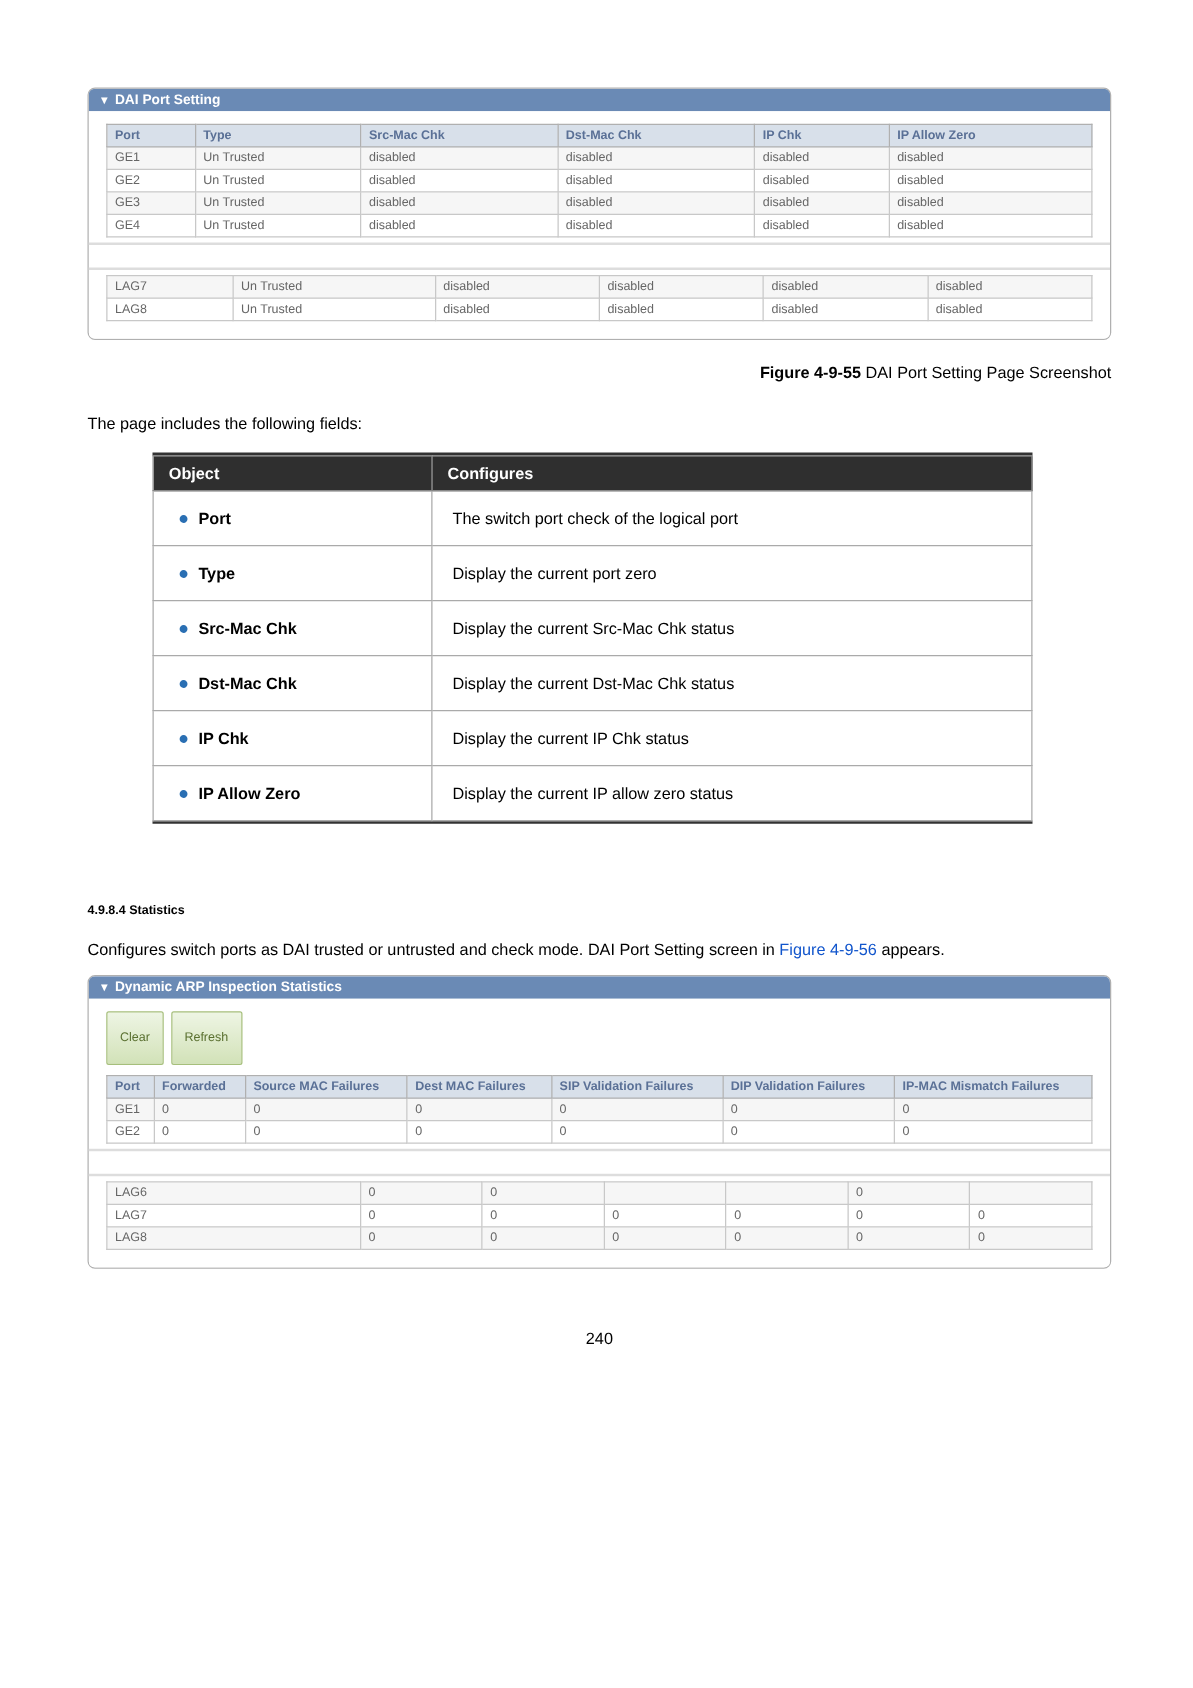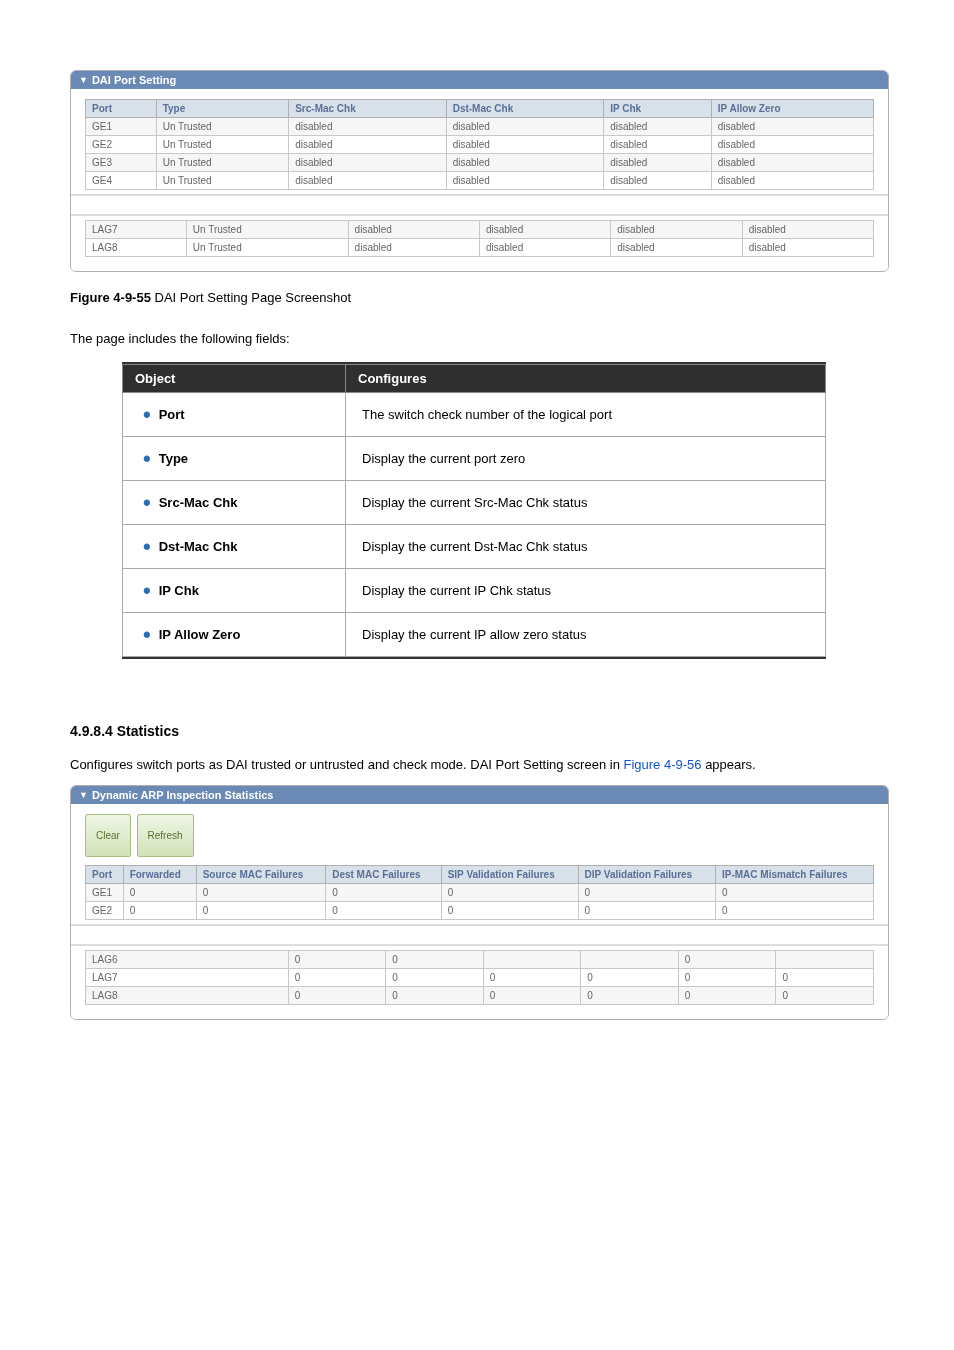--- a/index.html
+++ b/index.html
@@ -69,21 +69,21 @@
     .cutout::before, .cutout::after {
       content: "";
       position: absolute;
       left: 0; right: 0;
       height: 2px;
       background: #ddd;
     }
     .cutout::before { top: 4px; }
     .cutout::after { bottom: 4px; }
     .figure-caption {
-      text-align: left;
+      text-align: right;
       font-size: 13px;
       margin: 18px 0 26px 0;
     }
     .figure-caption b { font-weight: bold; }
     .intro-text {
       margin: 6px 0 16px 0;
     }
     .fields-table {
       border-collapse: collapse;
       width: 86%;
@@ -124,21 +124,21 @@
       border-bottom: 2px solid #333;
       width: 86%;
       margin-left: 52px;
       padding: 0;
     }
     .fields-table-wrap .fields-table {
       width: 100%;
       margin-left: 0;
     }
     .section-heading {
-      font-size: 14px;
+      font-size: 10px;
       font-weight: bold;
       margin: 64px 0 18px 0;
     }
     .link { color: #1155cc; }
     .btn {
       display: inline-block;
       border: 1px solid #a6bf7b;
       background: linear-gradient(#eef5e4, #d2e2b8);
       color: #5a7030;
       font-size: 10px;
@@ -250,21 +250,21 @@
         </tr>
       </thead>
       <tbody id="fields-body">
           <tr>
             <td class="obj">
               <div class="obj-bullet">
                 <span class="dot">•</span>
                 <span>Port</span>
               </div>
             </td>
-            <td>The switch check number of the logical port</td>
+            <td>The switch port check of the logical port</td>
           </tr>
           <tr>
             <td class="obj">
               <div class="obj-bullet">
                 <span class="dot">•</span>
                 <span>Type</span>
               </div>
             </td>
             <td>Display the current port zero</td>
           </tr>
@@ -385,14 +385,15 @@
               <td>0</td>
               <td>0</td>
               <td>0</td>
             </tr>
           </tbody>
       </table>
     </div>
   </div>
 
 
+  <div class="page-num">240</div>
 
 </div>
 
 </body></html>

